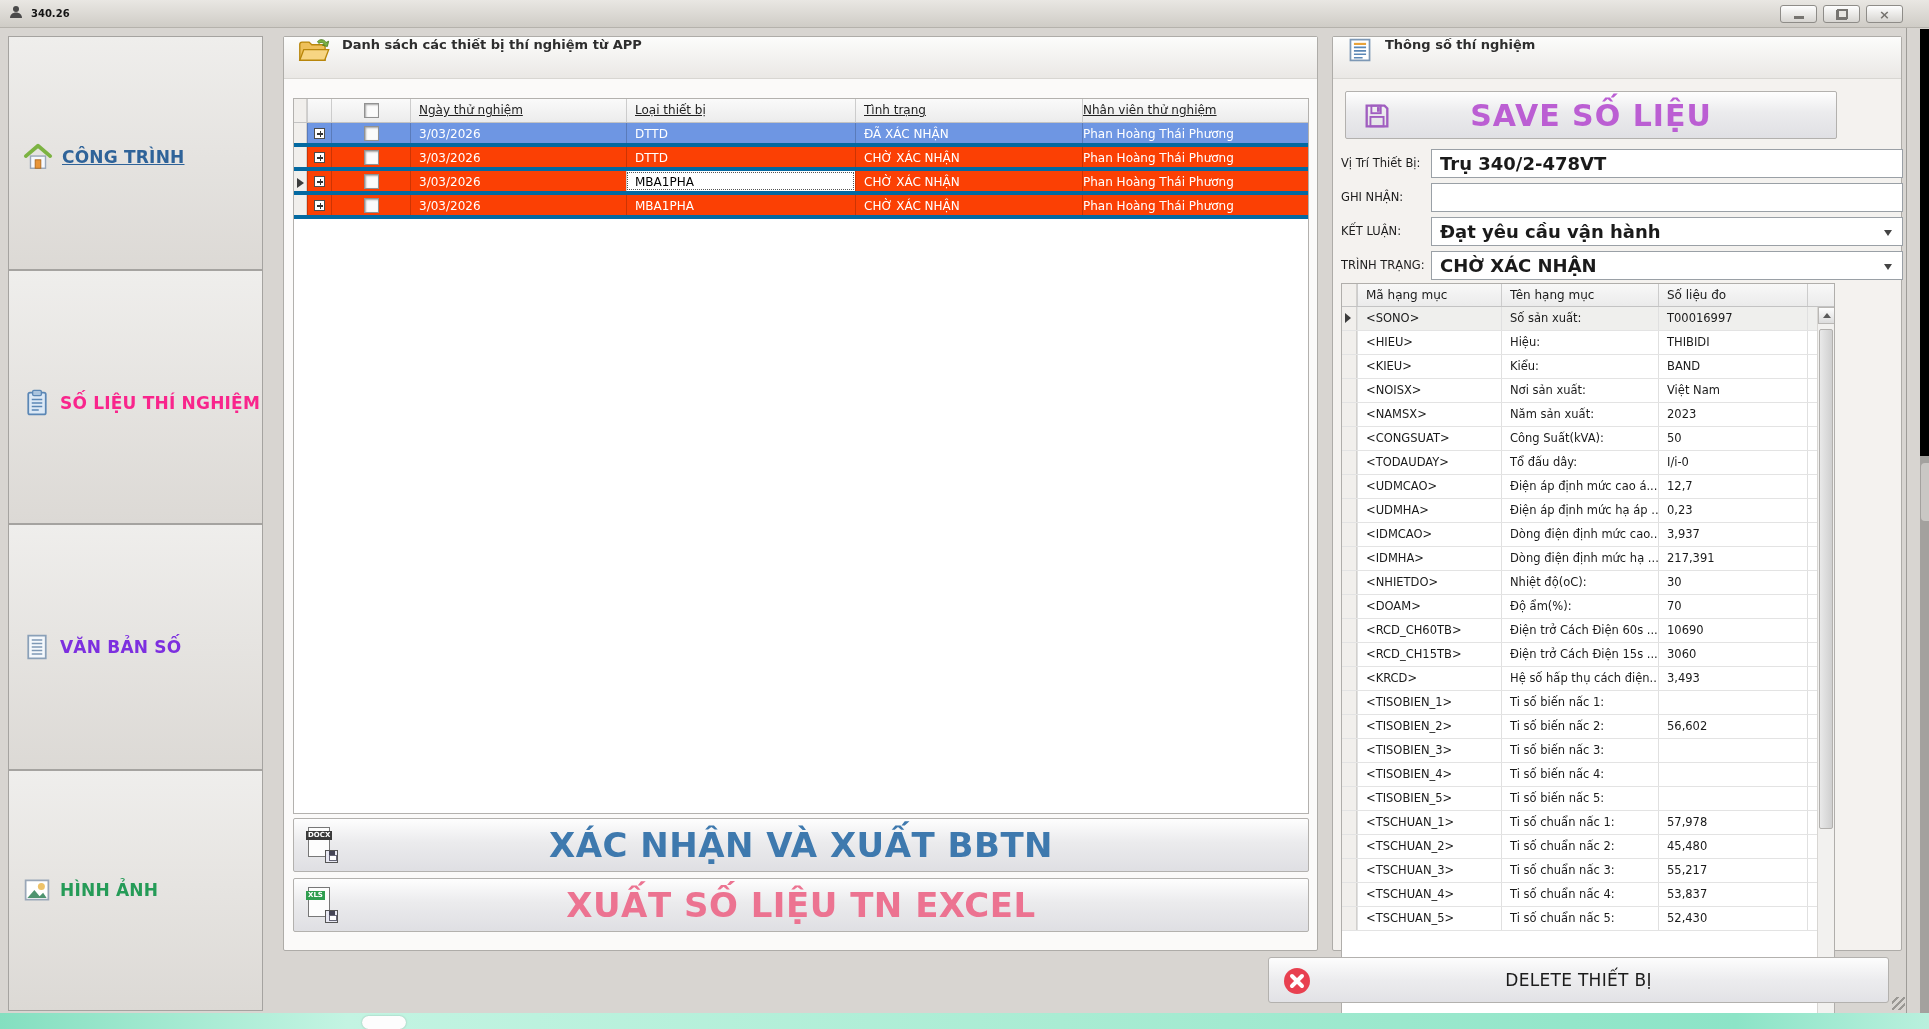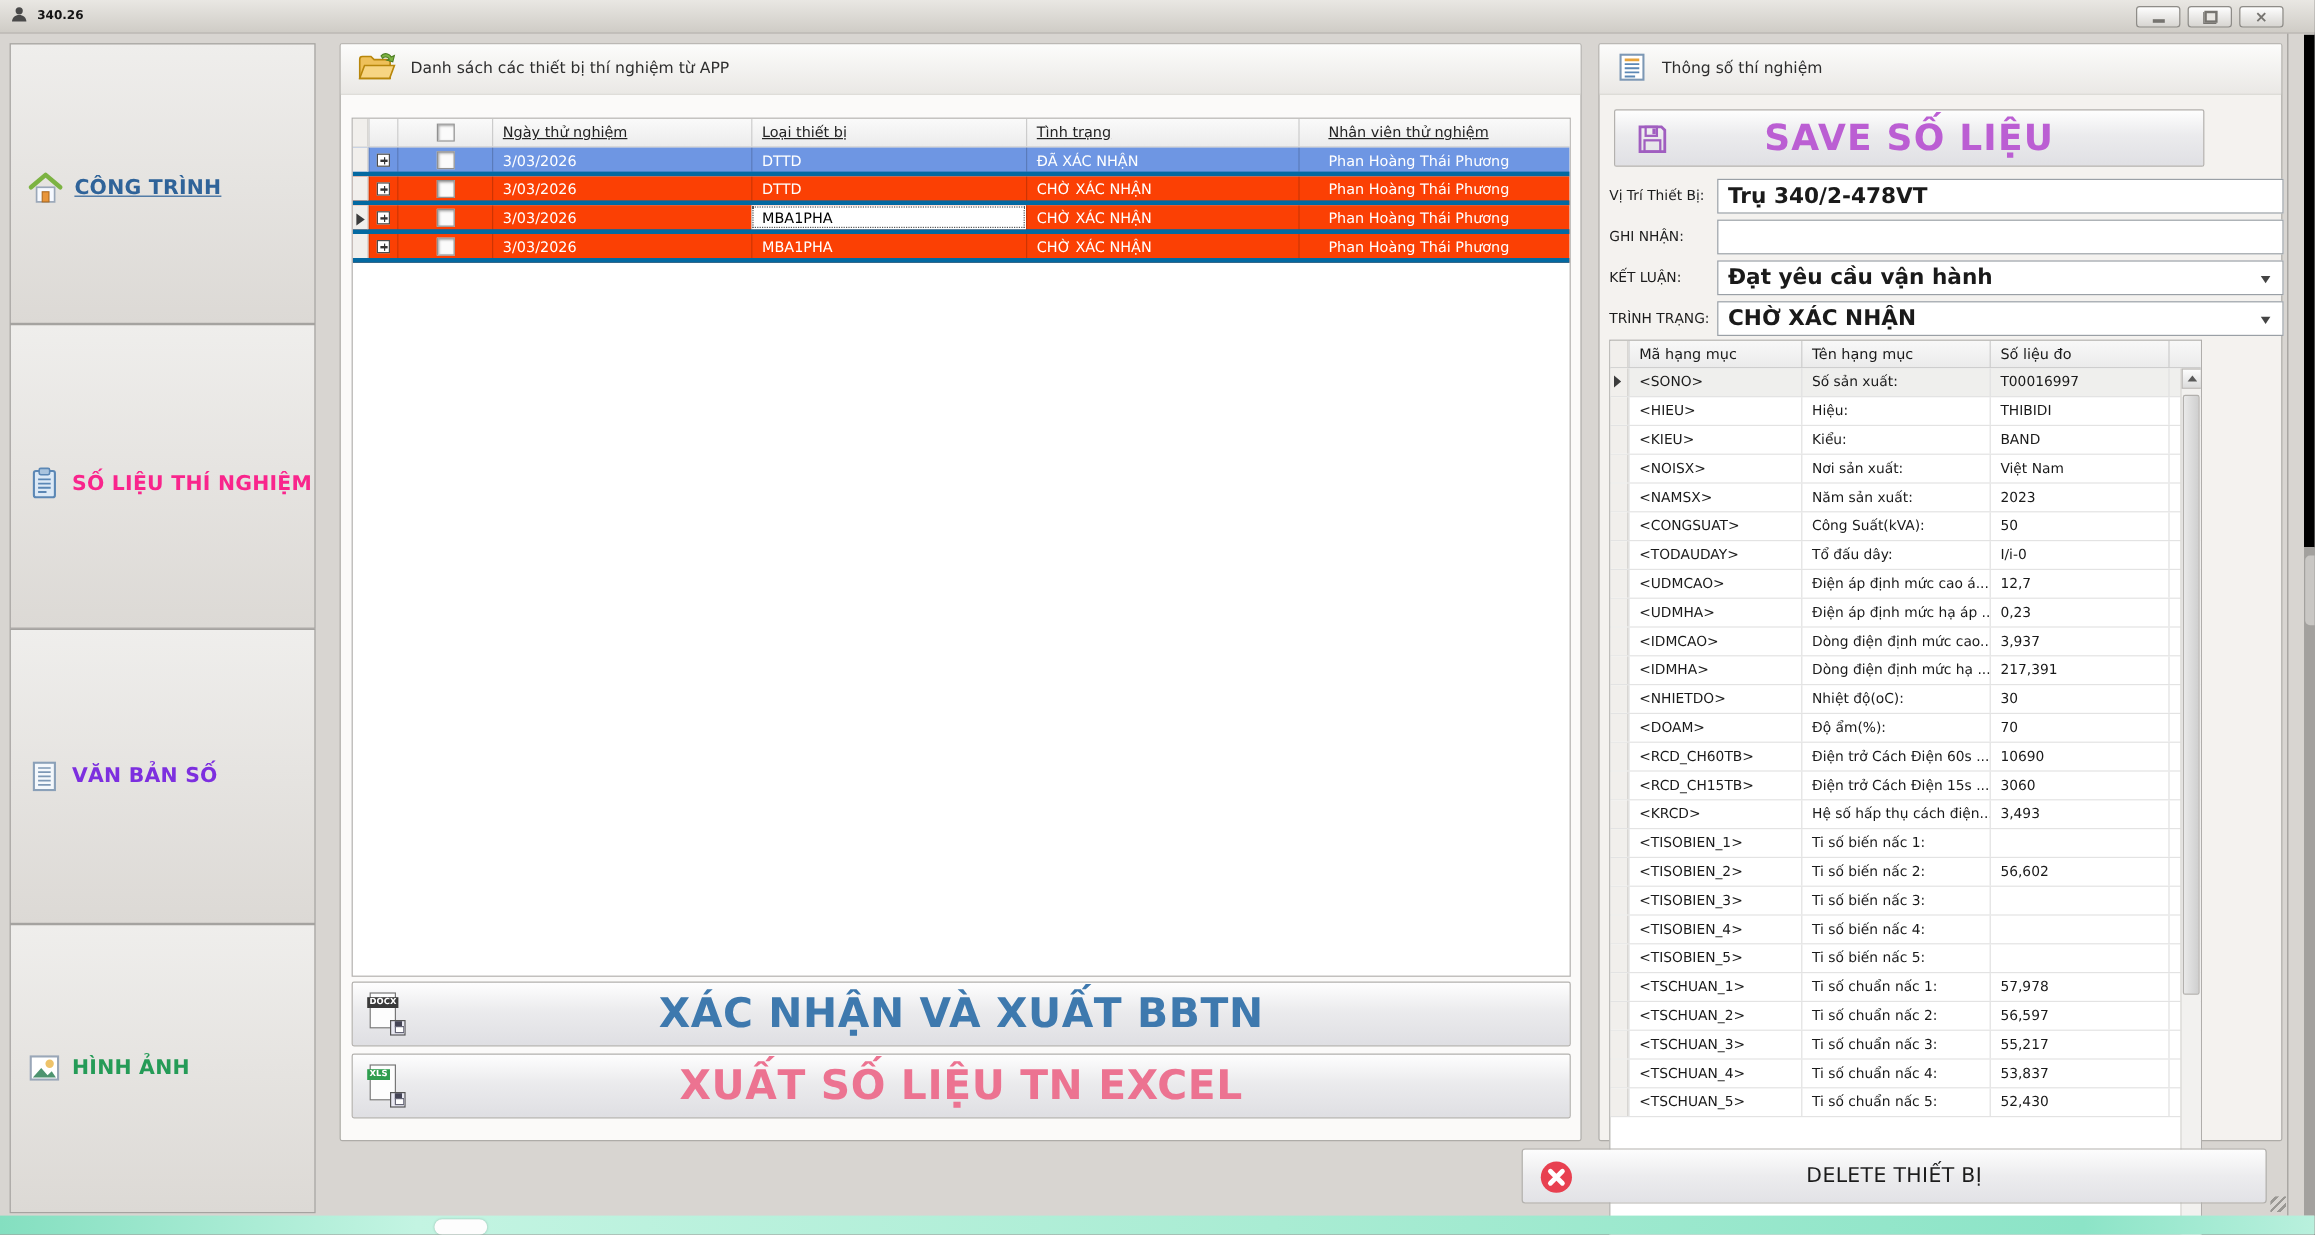--- a/index.html
+++ b/index.html
@@ -58,41 +58,41 @@
   .sidebar > div:nth-of-type(4) .side-item { top:103px; }
   .side-label { font-size:17px; font-weight:bold; letter-spacing:.2px; white-space:nowrap; }
   .side-icon svg { display:none; }
   .side-box[data-icon="home-icon"]      svg.i-home { display:block; }
   .side-box[data-icon="clipboard-icon"] svg.i-clip { display:block; }
   .side-box[data-icon="document-icon"]  svg.i-doc  { display:block; }
   .side-box[data-icon="image-icon"]     svg.i-img  { display:block; }
   
   .panel { position:absolute; border:1px solid #aeaca8; background:#fbfaf9; border-radius:2px; }
   .panel-head { height:42px; background:linear-gradient(#fcfcfb,#eae8e5); border-bottom:1px solid #d8d6d2;
-    display:flex; align-items:center; padding-left:14px; gap:12px; }
+    display:flex; padding-left:14px; gap:12px;font-weight:bold; }
   .panel-title { font-size:13px; color:#2e2e2e; }
   .panel.mid   { left:283px; top:36px; width:1035px; height:915px; }
   .panel.right { left:1332px; top:36px; width:570px; height:915px; background:#f4f2ef; }
   
   .dtable { position:absolute; left:9px; top:61px; width:1016px; height:716px;
     border:1px solid #b3b1ae; background:#fff; overflow:hidden; }
   .drow { display:flex; height:24px; line-height:23px; font-size:12px; }
   .drow.head { background:linear-gradient(#fafafa,#ececec); border-bottom:1px solid #c3c3c3; color:#222;text-decoration:underline; }
   .drow.head > div + div { border-left:1px solid #cccccc; }
   .drows .drow { border-bottom:4px solid #0369a1; }
   .drows .drow > div + div { border-left:1px solid rgba(0,0,0,.18); }
   .drow.pending  { background:var(--pending-bg,#fb4004); color:#fff; }
   .drow.selected { background:var(--selected-bg,#6e96e3); color:#fff; }
   .c-marker{ width:13px; background:#f1efec; border-right:1px solid #d2d0cd; position:relative; }
   .c-expand{ width:24px; display:flex; align-items:center; justify-content:center; }
   .c-check { width:79px; display:flex; align-items:center; justify-content:center; }
   .c-date  { width:216px; padding-left:8px; }
   .c-type  { width:229px; padding-left:8px; }
   .c-status{ width:227px; padding-left:8px; }
-  .c-staff { flex:1; padding-left:24px; }
+  .c-staff { flex:1; padding-left:0; }
   .drow > div { white-space:nowrap; overflow:hidden; }
   .drow.editing .c-type { background:#fff; color:#000; outline:1px dotted #555; outline-offset:-2px; }
   .cur-arrow { display:none; position:absolute; left:3px; top:7px; width:0; height:0;
     border-left:7px solid #3c3c3c; border-top:5px solid transparent; border-bottom:5px solid transparent; }
   .current .cur-arrow { display:block; }
   .cb { width:15px; height:15px; background:#fbfbfb; border:1px solid #919191; box-shadow: inset 1px 1px 2px rgba(0,0,0,.35); }
   .expand { position:relative; width:11px; height:11px; background:#fff; border:1px solid #4c4c4c; }
   .expand::before { content:""; position:absolute; left:2px; top:4.5px; width:6px; height:1.5px; background:#333; }
   .expand::after  { content:""; position:absolute; left:4.5px; top:2px; width:1.5px; height:6px; background:#333; }
   
@@ -566,21 +566,21 @@
             <div class="g-code">&lt;TSCHUAN_1&gt;</div>
             <div class="g-name">Ti số chuẩn nấc 1:</div>
             <div class="g-value">57,978</div>
             <div class="g-fill"></div>
           </div>
 
           <div class="grow">
             <div class="g-marker"></div>
             <div class="g-code">&lt;TSCHUAN_2&gt;</div>
             <div class="g-name">Ti số chuẩn nấc 2:</div>
-            <div class="g-value">56,597</div>
+            <div class="g-value">45,480</div>
             <div class="g-fill"></div>
           </div>
 
           <div class="grow">
             <div class="g-marker"></div>
             <div class="g-code">&lt;TSCHUAN_3&gt;</div>
             <div class="g-name">Ti số chuẩn nấc 3:</div>
             <div class="g-value">55,217</div>
             <div class="g-fill"></div>
           </div>

